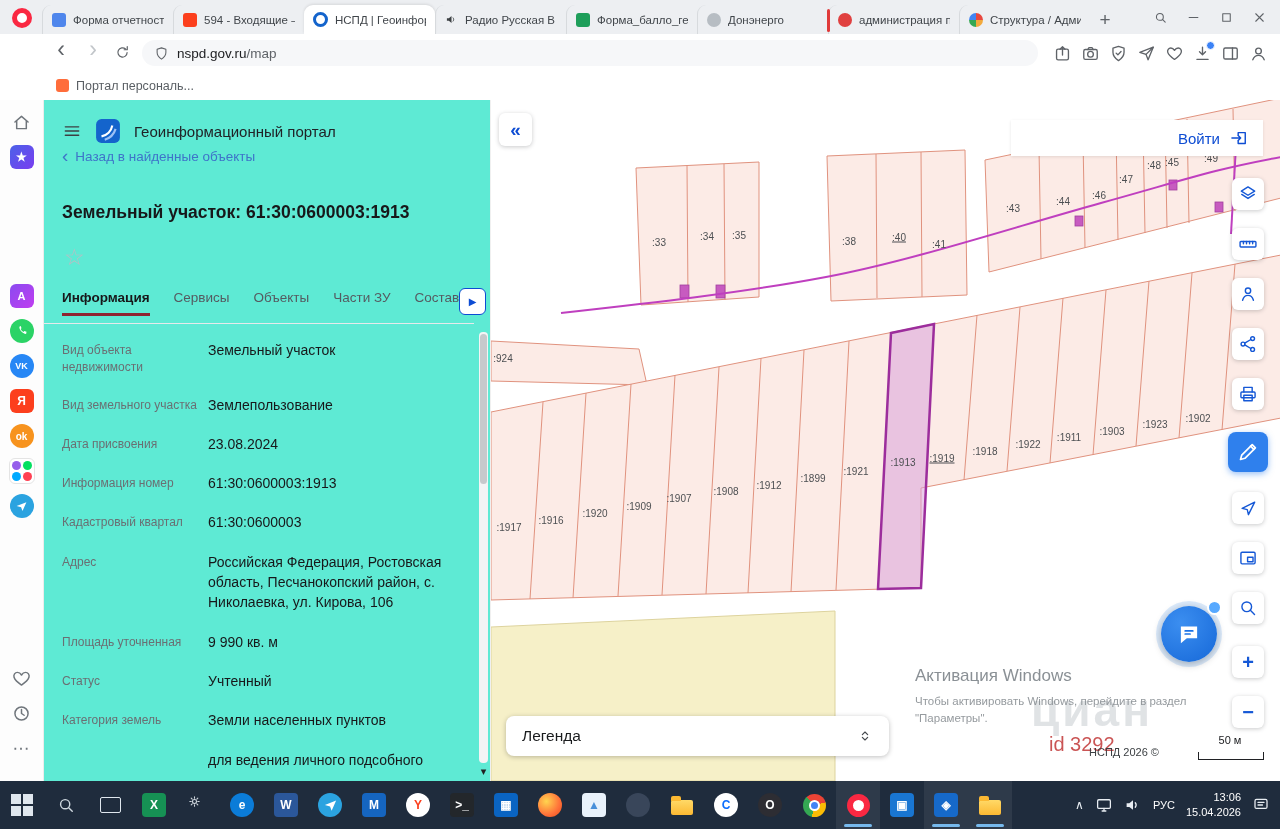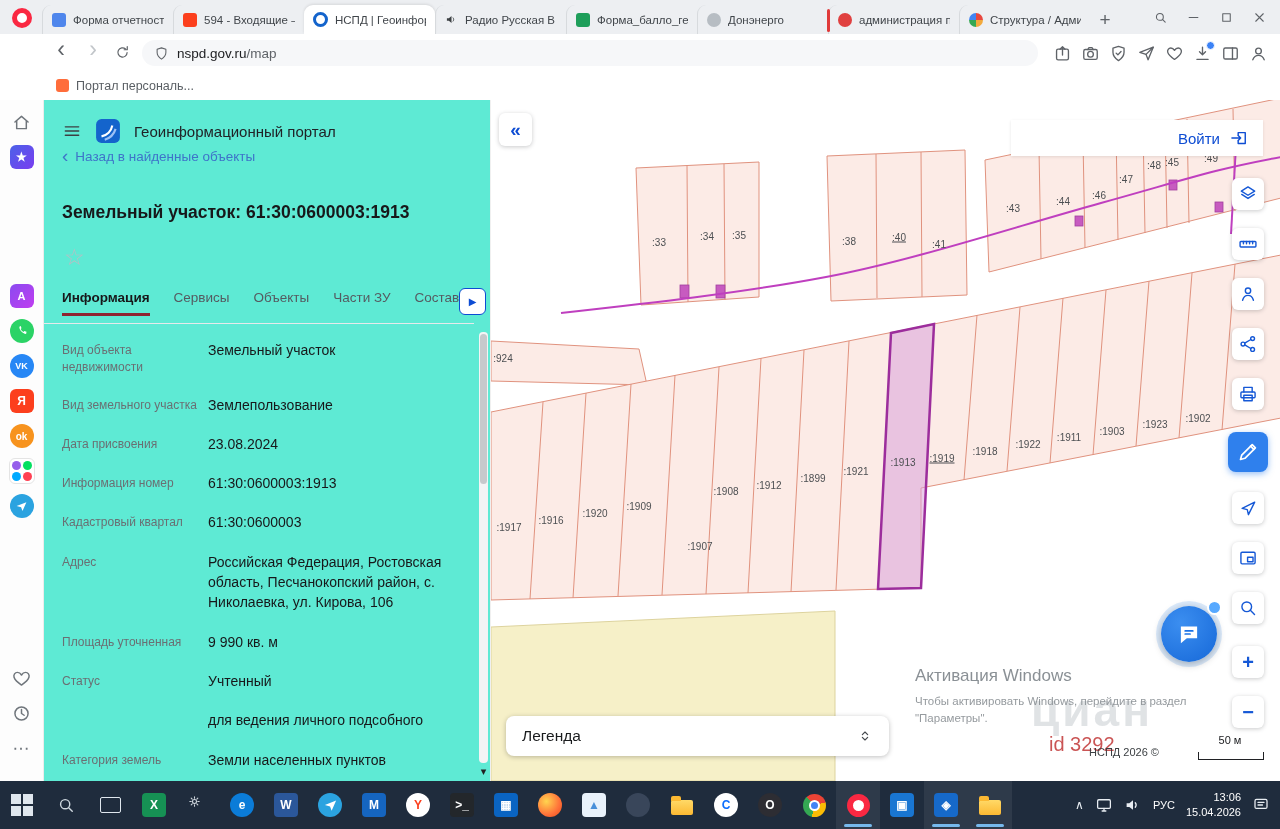--- a/index.html
+++ b/index.html
@@ -464,26 +464,26 @@
         </div>
         <div class="frow">
           <div class="flabel">Площадь уточненная</div>
           <div class="fvalue">9 990 кв. м</div>
         </div>
         <div class="frow">
           <div class="flabel">Статус</div>
           <div class="fvalue">Учтенный</div>
         </div>
         <div class="frow">
+          <div class="flabel">Категория земель</div>
+          <div class="fvalue">Земли населенных пунктов</div>
+        </div>
+        <div class="frow">
           <div class="flabel"></div>
           <div class="fvalue">для ведения личного подсобного</div>
-        </div>
-        <div class="frow">
-          <div class="flabel">Категория земель</div>
-          <div class="fvalue">Земли населенных пунктов</div>
         </div>
       </div>
     <div class="p-scroll">
         <div class="p-thumb"></div>
       </div>
     <span class="p-sdown"></span>
   </section>
 
   <section class="map">
     <svg class="base" width="790" height="681" viewBox="0 0 790 681">
@@ -535,21 +535,21 @@
       <polygon class="selz" points="400,233 443,224 430,488 387,489"></polygon>
 
       <polygon class="yz" points="0,527 344,511 344,681 0,681"></polygon>
     </svg>
 
     <div id="plabels">
         <div class="plabel" style="left: 18px; top: 427px;">:1917</div>
         <div class="plabel" style="left: 60px; top: 420px;">:1916</div>
         <div class="plabel" style="left: 104px; top: 413px;">:1920</div>
         <div class="plabel" style="left: 148px; top: 406px;">:1909</div>
-        <div class="plabel" style="left: 209px; top: 398px; margin-top: 48px;">:1907</div>
+        <div class="plabel" style="left: 188px; top: 398px;">:1907</div>
         <div class="plabel" style="left: 235px; top: 391px;">:1908</div>
         <div class="plabel" style="left: 278px; top: 385px;">:1912</div>
         <div class="plabel" style="left: 322px; top: 378px;">:1899</div>
         <div class="plabel" style="left: 365px; top: 371px;">:1921</div>
         <div class="plabel selp" style="left: 412px; top: 362px;">:1913</div>
         <div class="plabel" style="left: 451px; top: 358px; text-decoration: underline;">:1919</div>
         <div class="plabel" style="left: 494px; top: 351px;">:1918</div>
         <div class="plabel" style="left: 537px; top: 344px;">:1922</div>
         <div class="plabel" style="left: 578px; top: 337px;">:1911</div>
         <div class="plabel" style="left: 621px; top: 331px; text-align: center;">:1903</div>

